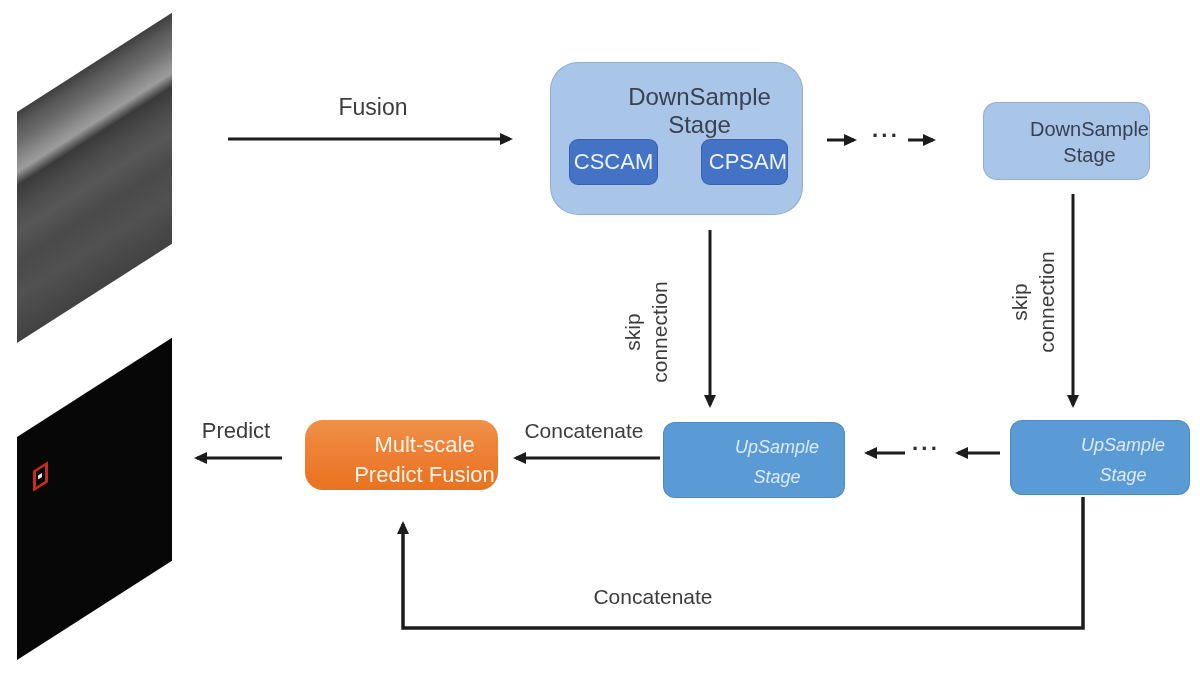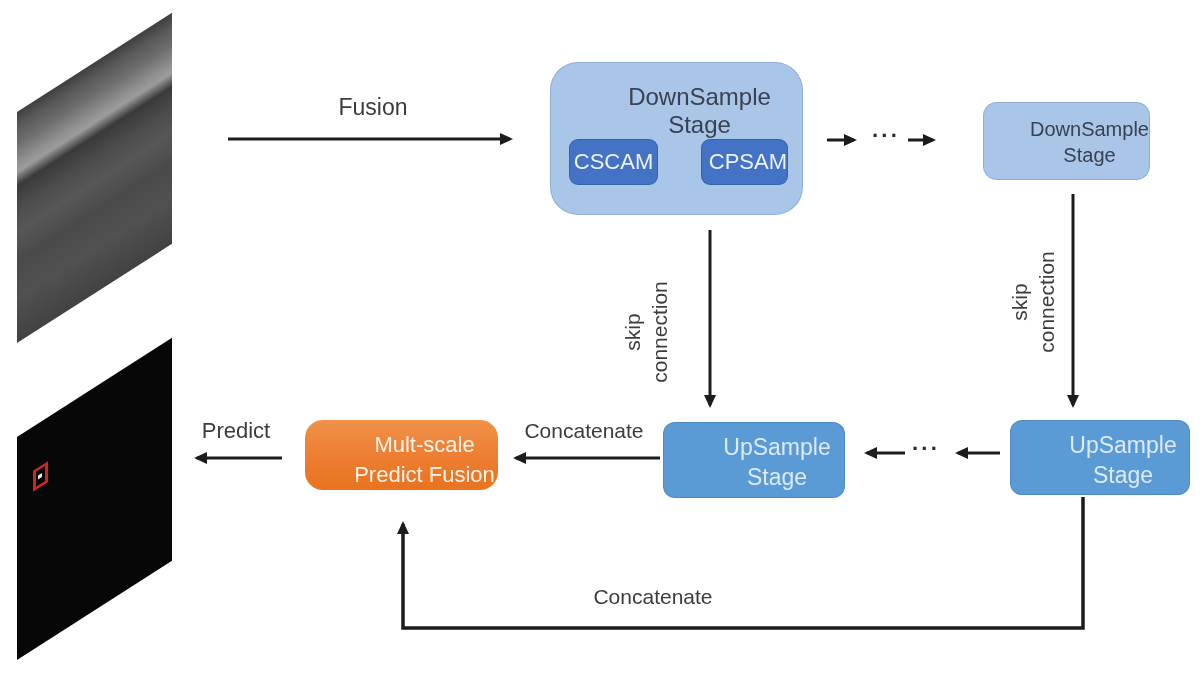--- a/index.html
+++ b/index.html
@@ -38,21 +38,21 @@
   }
   .cscam{left:18px;width:87px;}
   .cpsam{left:150px;width:85px;text-align:right;}
   .ds-right{
     left:983px;top:102px;width:167px;height:78px;border-radius:14px;
     background:#a9c5e8;border:1px solid rgba(100,130,180,.35);
     color:#3a4150;font-size:20px;line-height:26px;padding-top:13px;
   }
   .upsample{
     border-radius:12px;background:#5b9bd5;border:1px solid rgba(60,110,170,.4);
-    color:#ddeafa;font-size:23px;line-height:30px;padding-top:9px;
+    color:#ddeafa;font-size:18px;line-height:30px;padding-top:9px;font-style:italic;
   }
   .us-left{left:663px;top:422px;width:182px;height:76px;}
   .us-right{left:1010px;top:420px;width:180px;height:75px;}
   .fusion{
     left:305px;top:420px;width:193px;height:70px;border-radius:18px;
     background:linear-gradient(180deg,#f0914a 0%,#ed7d31 55%,#e9731f 100%);
     color:#fdf3ea;font-size:22px;line-height:30px;padding-top:10px;
   }
   .node .line{display:block;}
   

